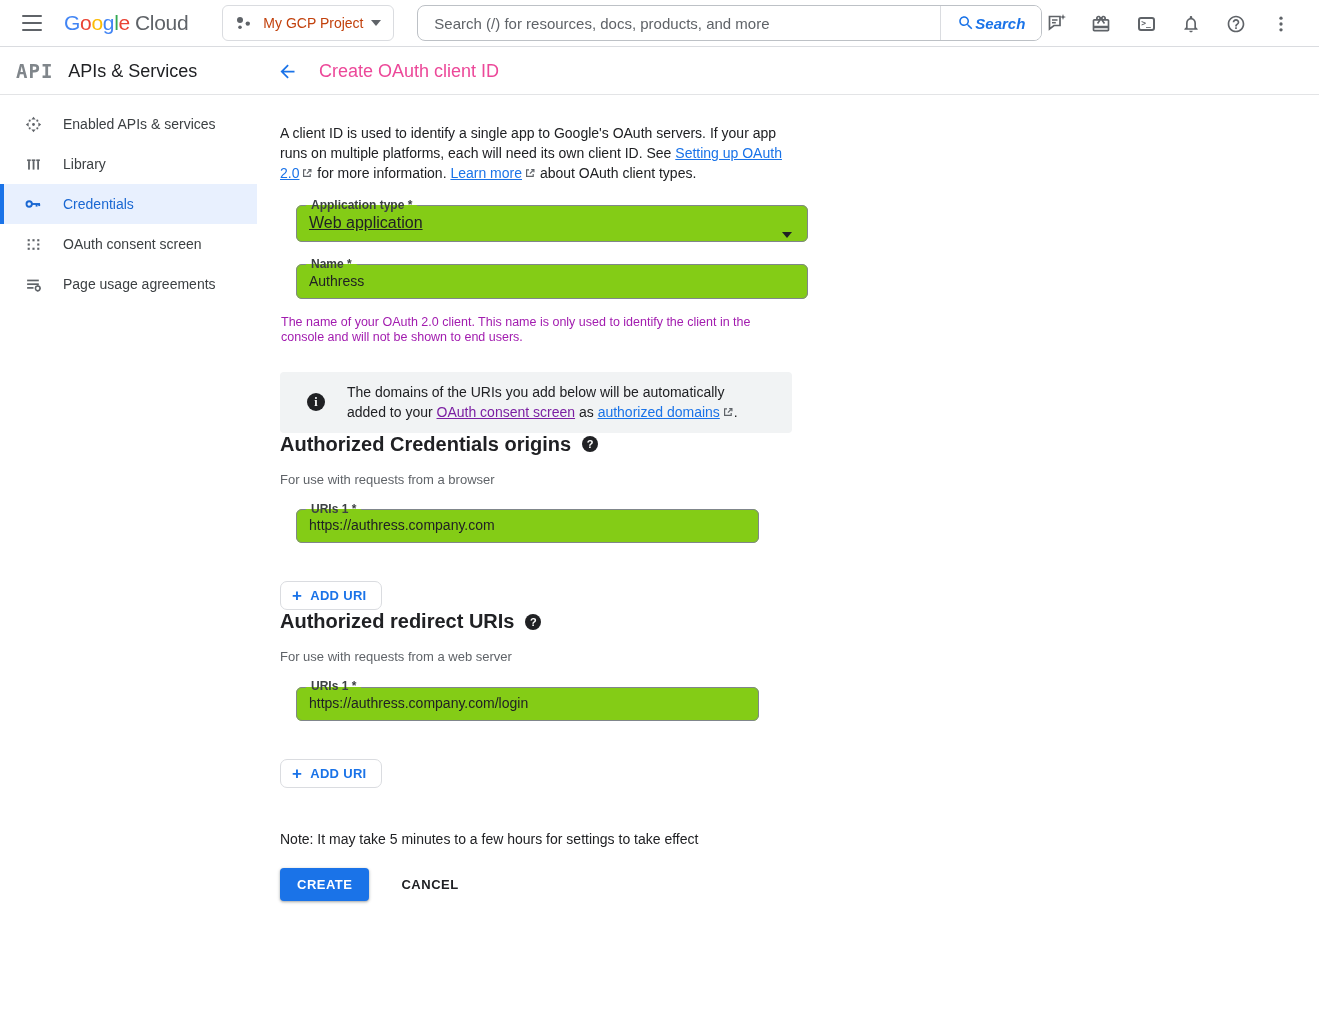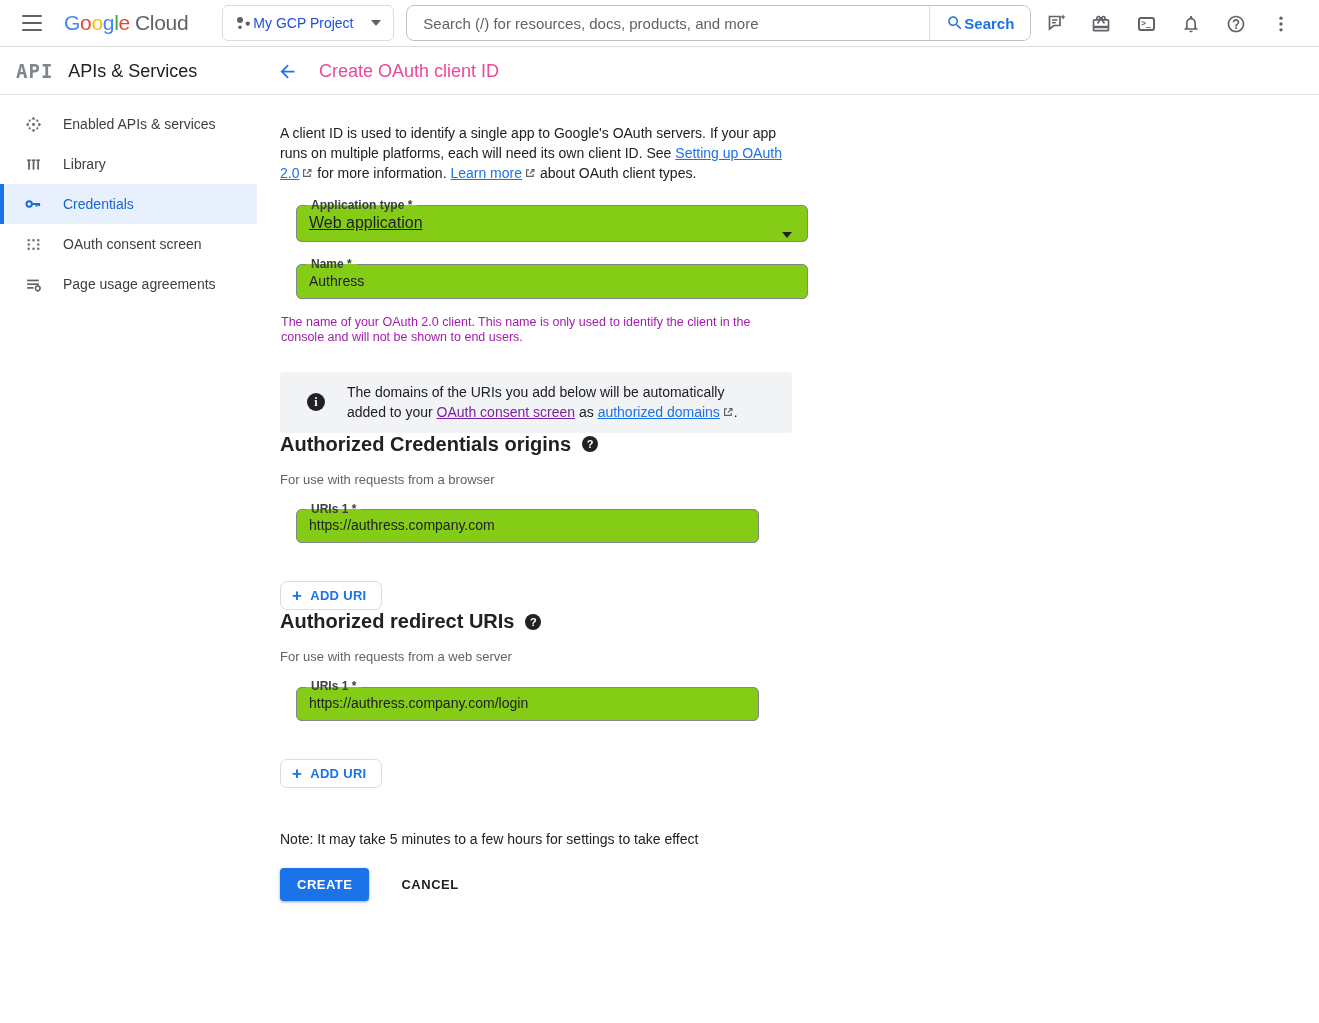--- a/index.html
+++ b/index.html
@@ -19,34 +19,34 @@
   }
   .hamburger { margin-left:22px; width:20px; height:16px; display:flex; flex-direction:column; justify-content:space-between; cursor:pointer; }
   .hamburger span { display:block; height:2px; background:#5f6368; border-radius:1px; }
   .gc-logo { margin-left:22px; font-size:21px; letter-spacing:-0.3px; display:flex; align-items:baseline; white-space:nowrap; }
   .gc-logo .g-word { font-weight:500; }
   .gc-logo .cloud-word { color:#5f6368; margin-left:5px; font-weight:400; }
   .proj-btn {
     margin-left:34px; height:36px; width:172px; border:1px solid #dadce0; border-radius:6px;
     display:flex; align-items:center; padding:0 12px; cursor:pointer; background:#fff;
   }
-  .proj-label { font-size:14px; color:#1d4ed8; flex:1; }
+  .proj-label { font-size:14px; color:#c2410c; margin-left:10px; flex:1; }
   .caret-down { width:0; height:0; border-left:5px solid transparent; border-right:5px solid transparent; border-top:6px solid #5f6368; }
   .searchbox {
-    margin-left:12px; height:36px; width:625px; border:1px solid #bdc1c6; border-radius:8px;
+    margin-left:23px; height:36px; width:625px; border:1px solid #bdc1c6; border-radius:8px;
     display:flex; align-items:stretch; background:#fff; overflow:hidden;
   }
   .search-input {
     flex:1; border:none; outline:none; padding:0 16px; font-size:15px;
     font-family:"Liberation Sans", sans-serif; color:#202124; background:transparent;
   }
   .search-input::placeholder { color:#5f6368; }
   .search-btn {
     display:flex; align-items:center; gap:0; padding:0 16px;
-    border-left:1px solid #dadce0; background:#fff; cursor:pointer;
+    border-left:1px solid #dadce0; background:#fff; cursor:pointer;font-style:italic;
   }
   .search-btn-label { color:#1a73e8; font-size:15px; font-weight:bold; }
   .topbar-icons { position:absolute; right:26px; top:0; height:47px; display:flex; align-items:center; gap:21px; }
   .tb-icon { width:24px; height:24px; display:flex; align-items:center; justify-content:center; cursor:pointer; }
   .shell-box {
     width:17px; height:14px; border:2px solid #5f6368; border-radius:3px;
     font-family:"DejaVu Sans Mono", monospace; font-size:8px; font-weight:bold; color:#5f6368;
     display:flex; align-items:center; justify-content:center; line-height:1; letter-spacing:0;
   }
 

